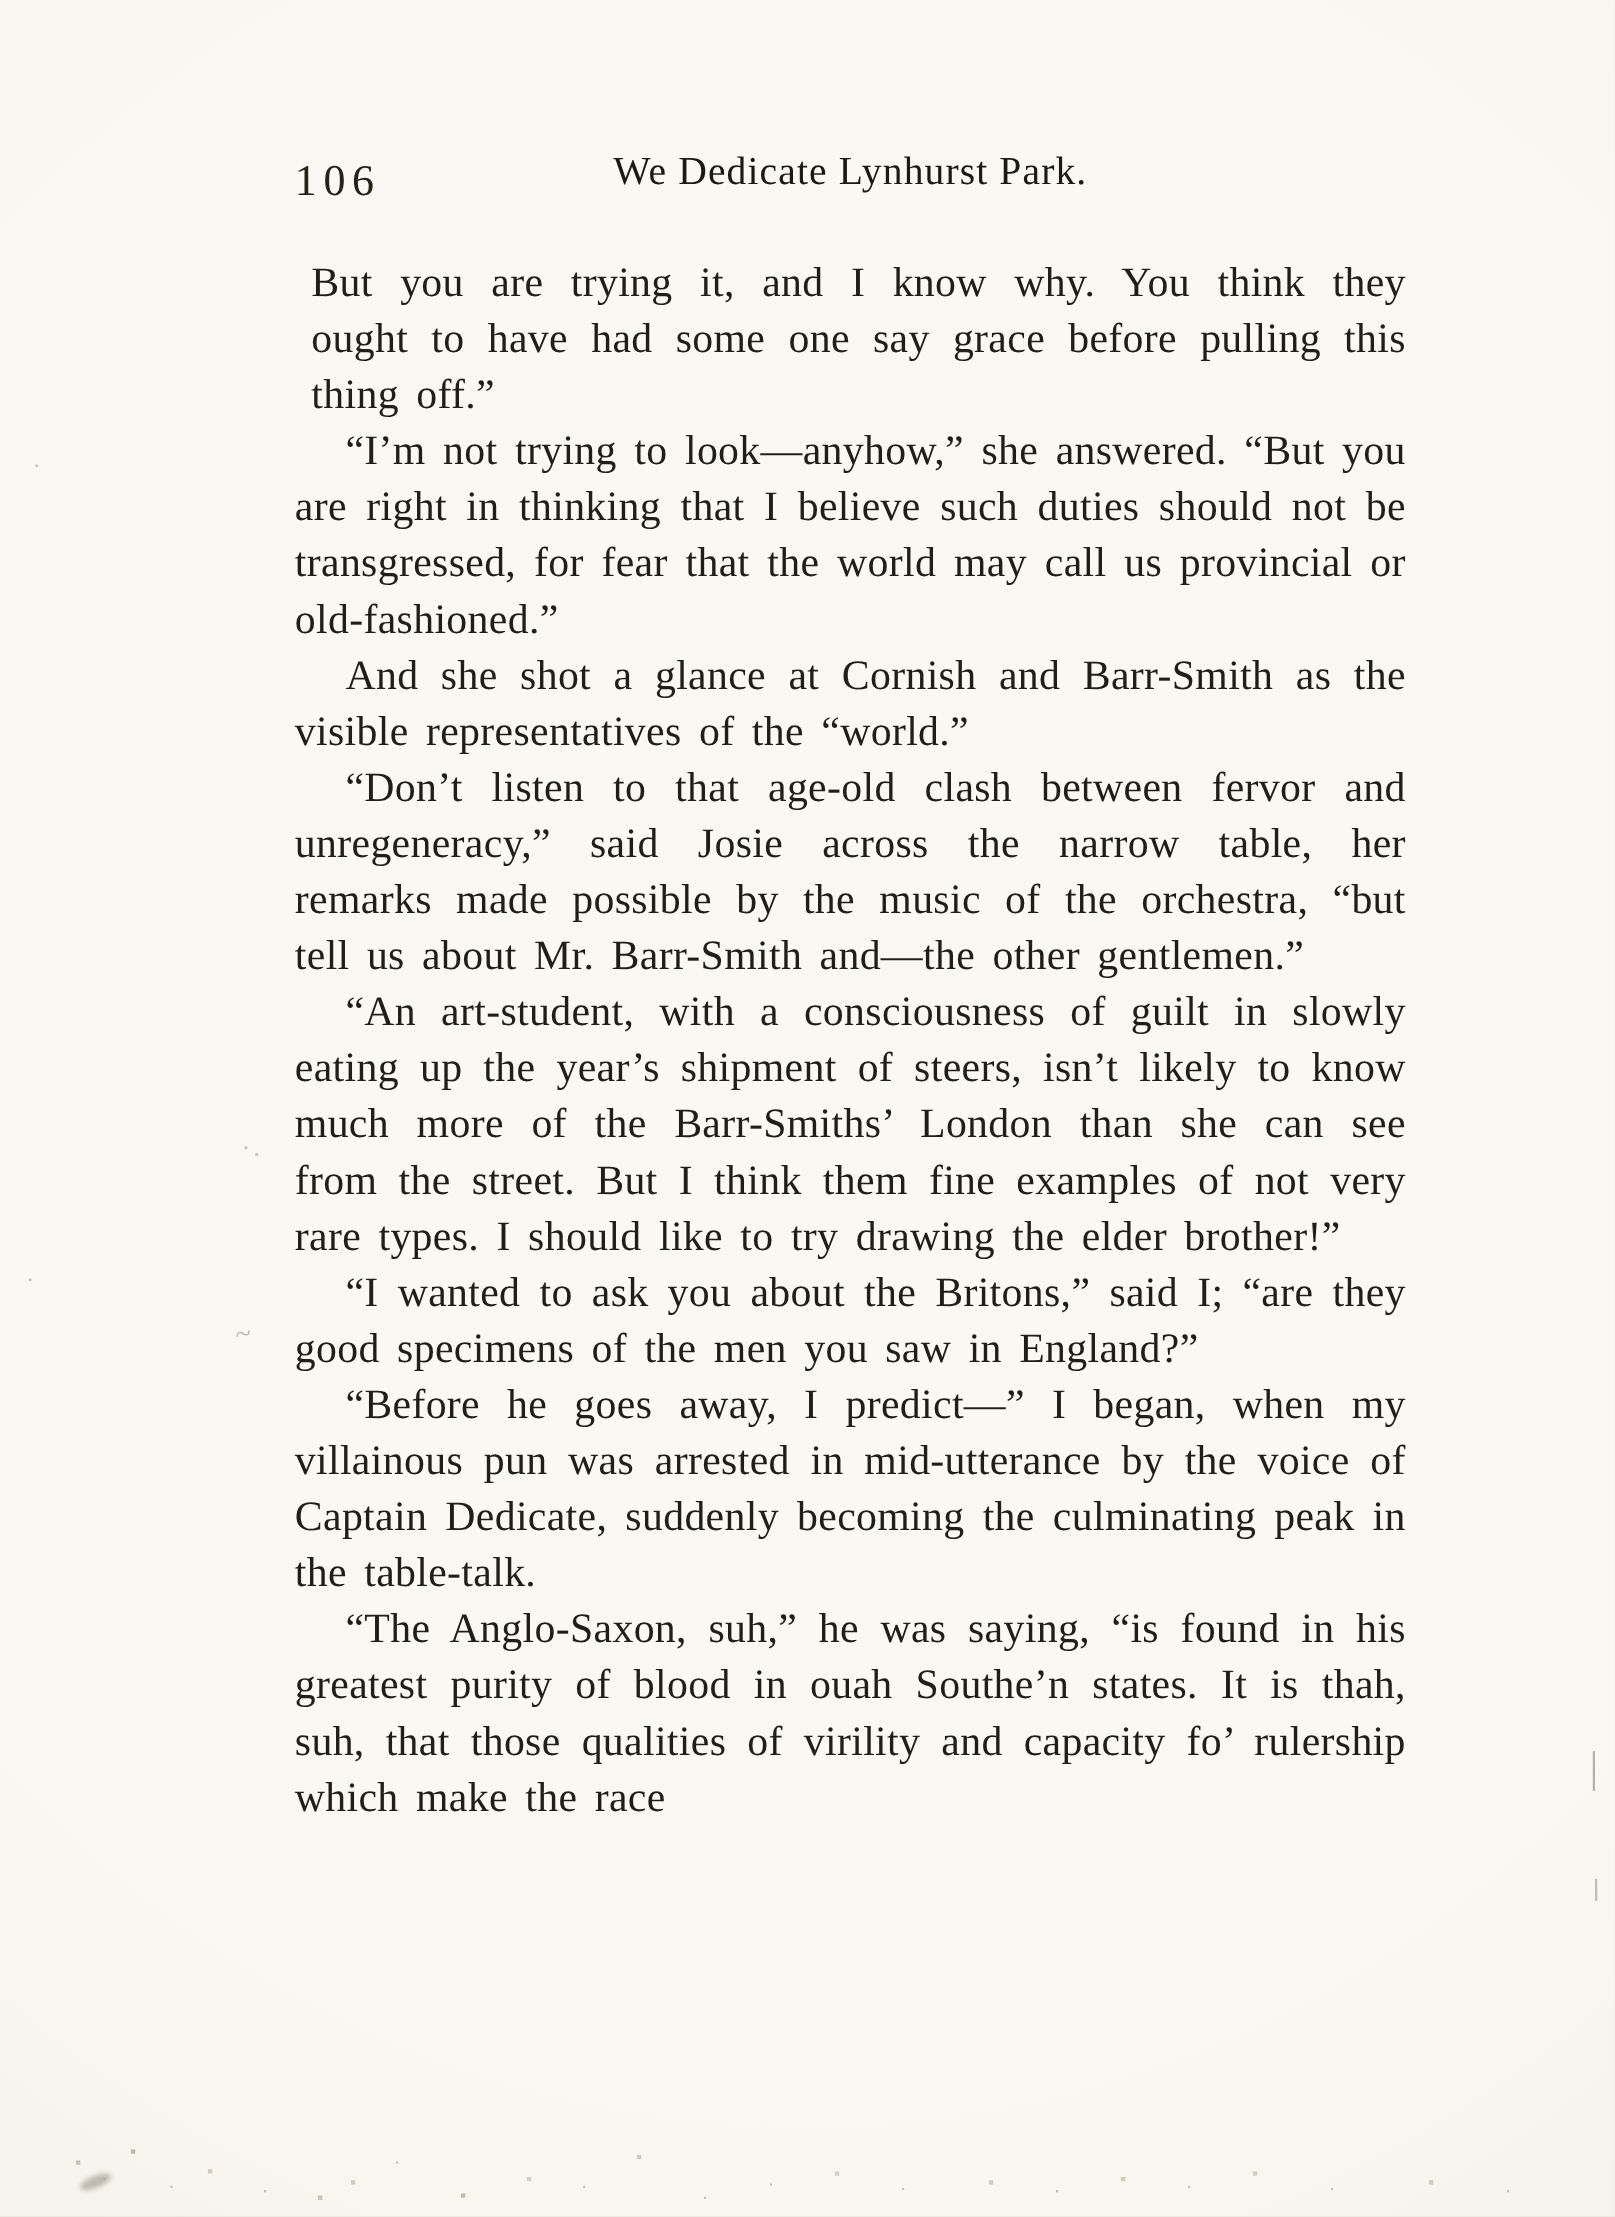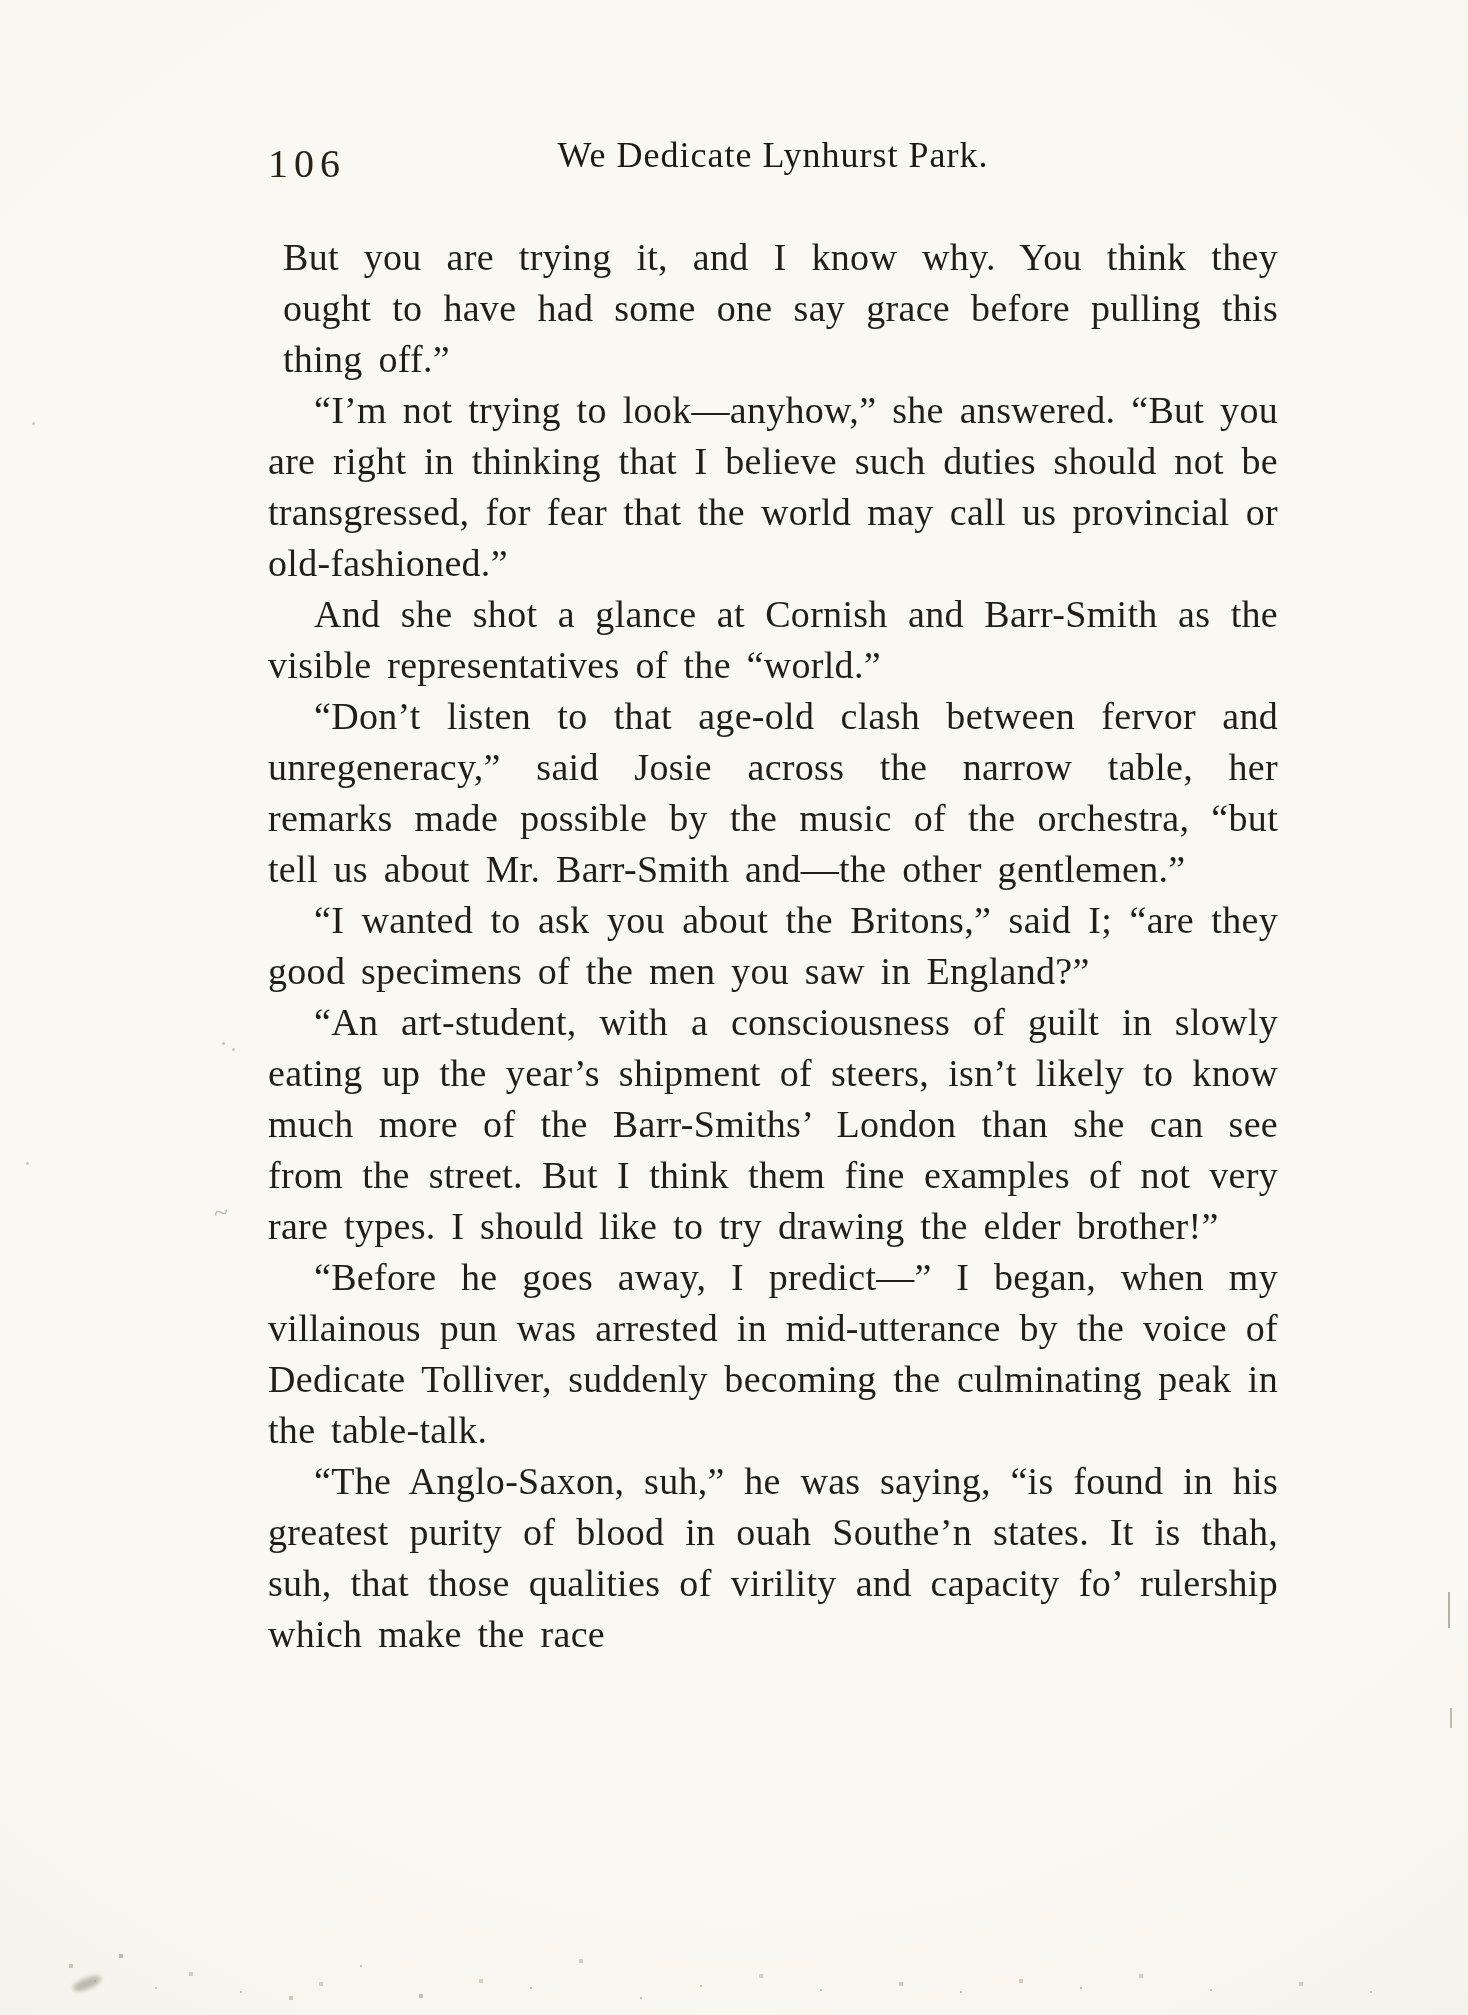--- a/index.html
+++ b/index.html
@@ -159,23 +159,23 @@
     <div class="running-header">
       <span class="page-number">106</span>
       <span class="running-title">We Dedicate Lynhurst Park.</span>
     </div>
 
     <div class="body-text">
       <p class="para--flush">But you are trying it, and I know why.  You think they ought to have had some one say grace before pulling this thing off.”</p>
       <p>“I’m not trying to look—anyhow,” she answered. “But you are right in thinking that I believe such duties should not be transgressed, for fear that the world may call us provincial or old-fashioned.”</p>
       <p>And she shot a glance at Cornish and Barr-Smith as the visible representatives of the “world.”</p>
       <p>“Don’t listen to that age-old clash between fervor and unregeneracy,” said Josie across the narrow table, her remarks made possible by the music of the orchestra, “but tell us about Mr. Barr-Smith and—the other gentlemen.”</p>
+      <p>“An art-student, with a consciousness of guilt in slowly eating up the year’s shipment of steers, isn’t likely to know much more of the Barr-Smiths’ London than she can see from the street. But I think them fine examples of not very rare types.  I should like to try drawing the elder brother!”</p>
       <p>“I wanted to ask you about the Britons,” said I; “are they good specimens of the men you saw in England?”</p>
-      <p>“An art-student, with a consciousness of guilt in slowly eating up the year’s shipment of steers, isn’t likely to know much more of the Barr-Smiths’ London than she can see from the street. But I think them fine examples of not very rare types.  I should like to try drawing the elder brother!”</p>
-      <p>“Before he goes away, I predict—” I began, when my villainous pun was arrested in mid-utterance by the voice of Dedicate Tolliver, suddenly becoming the culminating peak in the table-talk.</p>
+      <p>“Before he goes away, I predict—” I began, when my villainous pun was arrested in mid-utterance by the voice of Captain Dedicate, suddenly becoming the culminating peak in the table-talk.</p>
       <p>“The Anglo-Saxon, suh,” he was saying, “is found in his greatest purity of blood in ouah Southe’n states.  It is thah, suh, that those qualities of virility and capacity fo’ rulership which make the race</p>
     </div>
 
   </div>
 
   <div class="speckles"></div>
   <div class="smudge"></div>
   <div class="margin-tilde">~</div>
   <div class="margin-dots-left"></div>
   <div class="edge-tick-1"></div>

